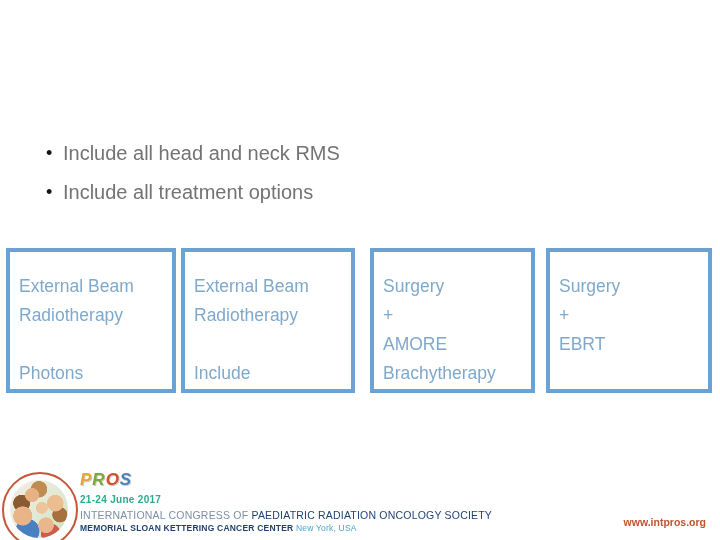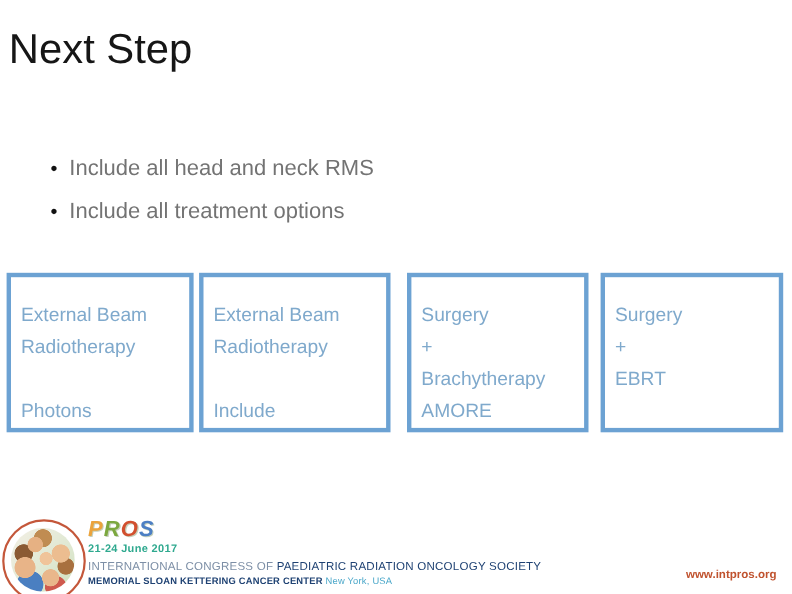--- a/index.html
+++ b/index.html
@@ -52,21 +52,21 @@
       radial-gradient(circle at 62% 78%, #e9b78b 0 13%, rgba(0,0,0,0) 14%),
       radial-gradient(circle at 20% 40%, #8a5a33 0 14%, rgba(0,0,0,0) 15%),
       radial-gradient(circle at 50% 16%, #c08c52 0 14%, rgba(0,0,0,0) 15%),
       radial-gradient(circle at 86% 60%, #a8703f 0 12%, rgba(0,0,0,0) 13%),
       radial-gradient(circle at 30% 88%, #4a7fc1 0 18%, rgba(0,0,0,0) 19%),
       radial-gradient(circle at 70% 92%, #cf5a4e 0 14%, rgba(0,0,0,0) 15%),
       linear-gradient(135deg, #f3efe4, #dfe8d2 60%, #cfe0bd);
   }
   .wordmark{
     position:absolute;left:80px;top:10px;
-    font-size:20px;font-weight:700;font-style:italic;letter-spacing:1px;
+    font-size:17px;font-weight:700;font-style:italic;letter-spacing:1px;
   }
   .pl{text-shadow:1px 1px 0 rgba(90,120,60,0.35);}
   .pl-p{color:#EBA33C;}
   .pl-r{color:#7CA83F;}
   .pl-o{color:#D2502F;}
   .pl-s{color:#4C7FC4;}
   .dates{
     position:absolute;left:80px;top:34px;
     font-size:10px;font-weight:700;color:#2FA98F;letter-spacing:0.3px;
   }
@@ -79,21 +79,20 @@
   .url{
     position:absolute;right:14px;top:56px;
     font-size:10.5px;font-weight:700;color:#C0532F;padding-left:20px;
   }
 </style>
 </head>
 <body>
 
 <div class="slide">
 
-  <h1 class="title">Next Step</h1>
 
   <ul class="bullets">
     <li class="bullet">Include all head and neck RMS</li>
     <li class="bullet">Include all treatment options</li>
   </ul>
 
   <div class="tbox box1">
     <div class="box-line">External Beam Radiotherapy</div>
     <div class="box-line"></div>
     <div class="box-line">Photons</div>
@@ -101,22 +100,22 @@
 
   <div class="tbox box2">
     <div class="box-line">External Beam Radiotherapy</div>
     <div class="box-line"></div>
     <div class="box-line">Include</div>
   </div>
 
   <div class="tbox box3">
     <div class="box-line">Surgery</div>
     <div class="box-line">+</div>
+    <div class="box-line">AMORE</div>
     <div class="box-line">Brachytherapy</div>
-    <div class="box-line">AMORE</div>
   </div>
 
   <div class="tbox box4">
     <div class="box-line">Surgery</div>
     <div class="box-line">+</div>
     <div class="box-line">EBRT</div>
   </div>
 
   <div class="footer">
     <div class="ring"></div>

